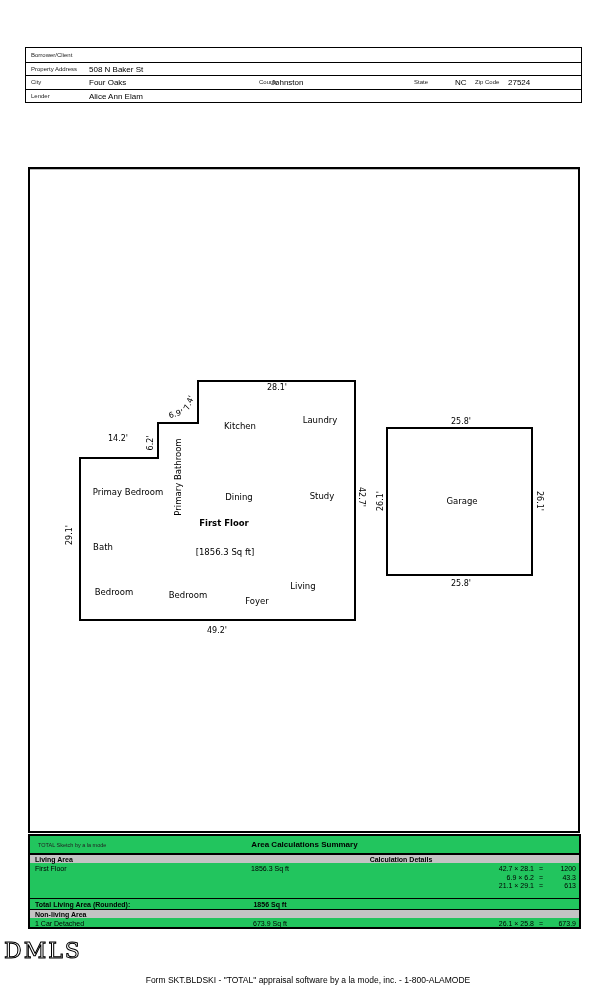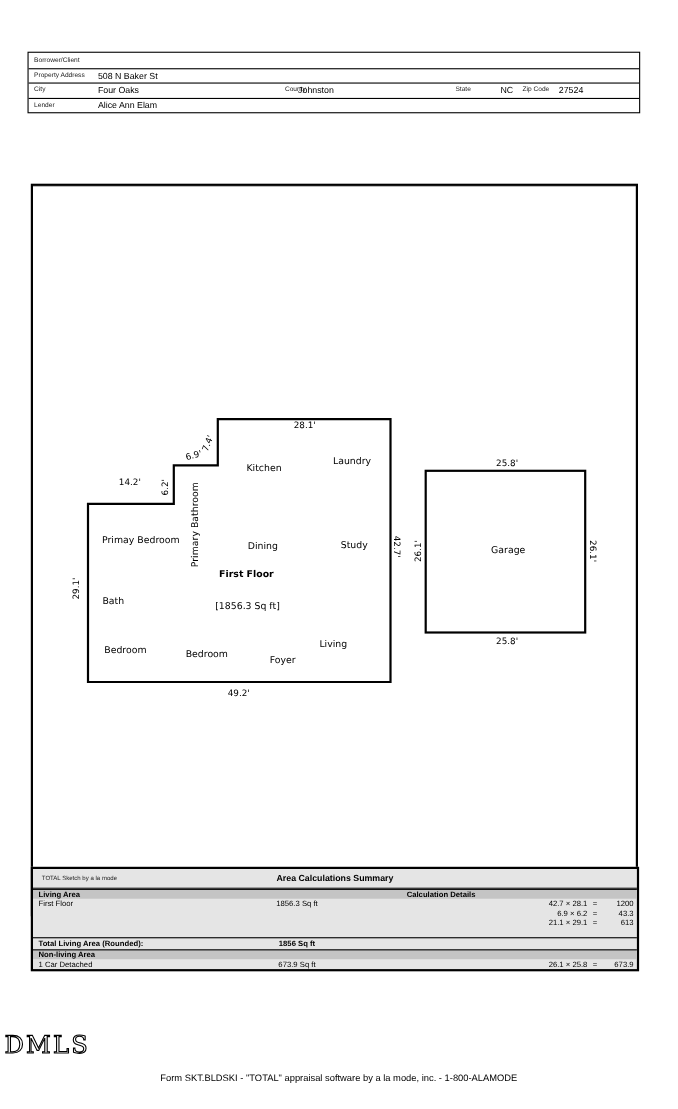--- a/index.html
+++ b/index.html
@@ -28,22 +28,22 @@
 
   .lbl{position:absolute;transform:translate(-50%,-50%);white-space:nowrap;
        font-family:"DejaVu Sans",sans-serif;}
   .dim{font-size:8px;}
   .room{font-size:8.5px;}
   .rotm90{transform:translate(-50%,-50%) rotate(-90deg);}
   .rot90{transform:translate(-50%,-50%) rotate(90deg);}
   .bold{font-weight:bold;}
 
   
-  .sum-table{position:absolute;left:28px;top:788px;width:553px;height:95px;
-             border:2px solid #000;box-sizing:border-box;background:#e5e5e5;}
+  .sum-table{position:absolute;left:28px;top:834px;width:553px;height:95px;
+             border:2px solid #000;box-sizing:border-box;background:#22c55e;}
   .sum-titlerow{position:relative;height:17px;border-bottom:1px solid #000;box-sizing:content-box;}
   .sum-watermark{position:absolute;left:8px;top:6px;font-size:5.5px;color:#222;}
   .sum-title{position:absolute;left:0;width:100%;top:4px;text-align:center;
              font-size:8px;font-weight:bold;}
   .grayrow{position:relative;height:9px;background:#c4c4c4;border-top:1px solid #000;box-sizing:border-box;}
   .grayrow:first-of-type{border-top:none;}
   .gray-label{position:absolute;left:5px;top:1px;font-size:7px;font-weight:bold;}
   .calc-header{position:absolute;left:300px;width:142px;top:1px;text-align:center;
                font-size:7px;font-weight:bold;}
   .content-block{position:relative;height:35px;}

